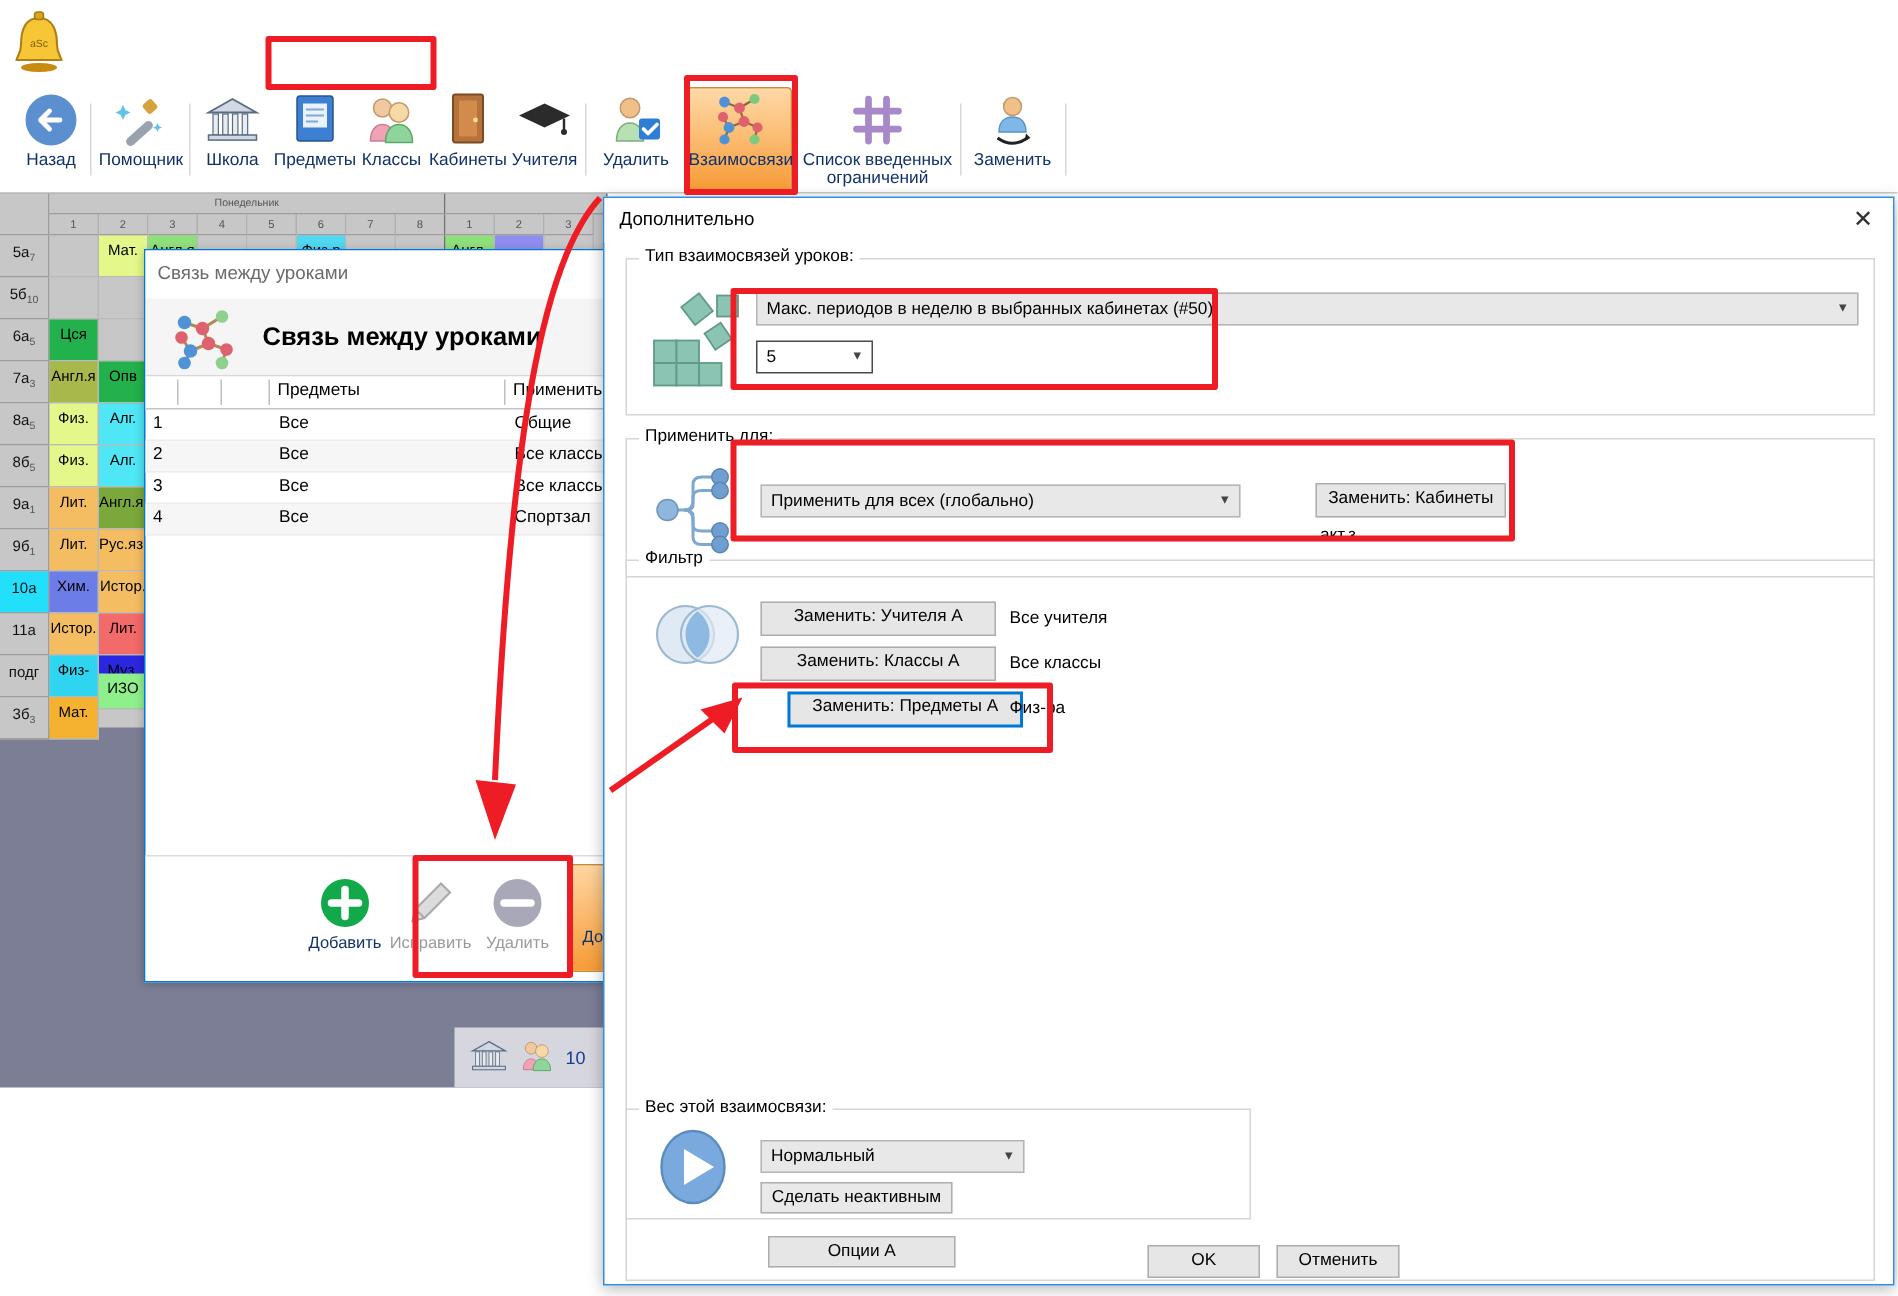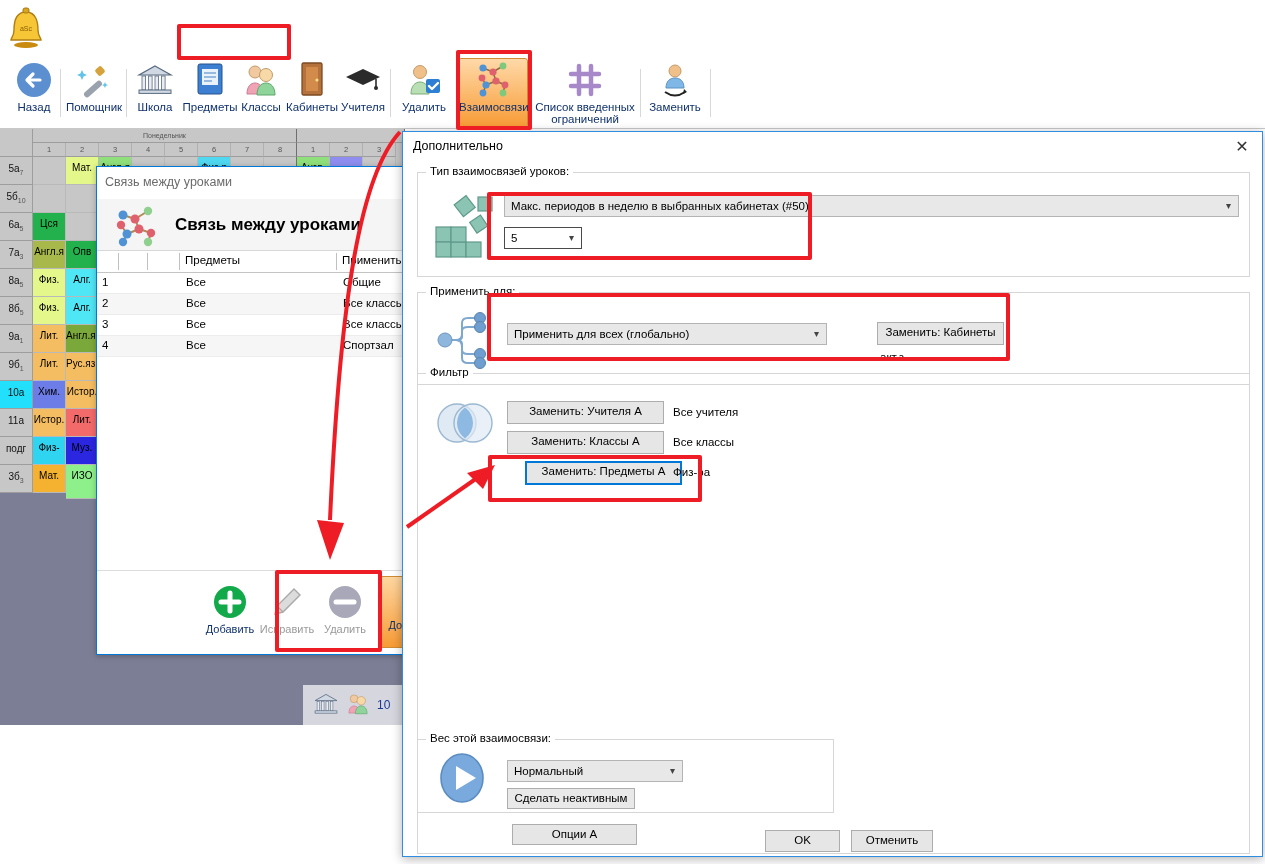--- a/index.html
+++ b/index.html
@@ -421,21 +421,21 @@
           <div class="cell empty" style="left: 132px; top: 308px; width: 33px; height: 28px; line-height: 22px; background: rgb(199, 199, 199);"></div>
           <div class="cell empty" style="left: 165px; top: 308px; width: 33px; height: 28px; line-height: 22px; background: rgb(199, 199, 199);"></div>
           <div class="cell empty" style="left: 198px; top: 308px; width: 33px; height: 28px; line-height: 22px; background: rgb(199, 199, 199);"></div>
           <div class="cell empty" style="left: 231px; top: 308px; width: 33px; height: 28px; line-height: 22px; background: rgb(199, 199, 199);"></div>
           <div class="cell empty" style="left: 264px; top: 308px; width: 33px; height: 28px; line-height: 22px; background: rgb(199, 199, 199); border-right: 1px solid rgb(111, 111, 111);"></div>
           <div class="cell empty" style="left: 297px; top: 308px; width: 33px; height: 28px; line-height: 22px; background: rgb(199, 199, 199);"></div>
           <div class="cell empty" style="left: 330px; top: 308px; width: 33px; height: 28px; line-height: 22px; background: rgb(199, 199, 199);"></div>
           <div class="cell empty" style="left: 363px; top: 308px; width: 33px; height: 28px; line-height: 22px; background: rgb(199, 199, 199);"></div>
           <div class="cls-head" style="top: 336px; height: 28px; line-height: 24px;"><b>3б</b><sub>3</sub></div>
           <div class="cell" style="left: 33px; top: 336px; width: 33px; height: 28px; line-height: 22px; background: rgb(245, 178, 48);">Мат.</div>
-          <div class="cell" style="left: 66px; top: 336px; width: 33px; height: 34px; line-height: 22px; background: rgb(142, 240, 138);">ИЗО</div>
+          <div class="cell" style="left: 66px; top: 320px; width: 33px; height: 24px; line-height: 22px; background: rgb(142, 240, 138);">ИЗО</div>
           <div class="cell empty" style="left: 99px; top: 336px; width: 33px; height: 28px; line-height: 22px; background: rgb(199, 199, 199);"></div>
           <div class="cell empty" style="left: 132px; top: 336px; width: 33px; height: 28px; line-height: 22px; background: rgb(199, 199, 199);"></div>
           <div class="cell empty" style="left: 165px; top: 336px; width: 33px; height: 28px; line-height: 22px; background: rgb(199, 199, 199);"></div>
           <div class="cell empty" style="left: 198px; top: 336px; width: 33px; height: 28px; line-height: 22px; background: rgb(199, 199, 199);"></div>
           <div class="cell empty" style="left: 231px; top: 336px; width: 33px; height: 28px; line-height: 22px; background: rgb(199, 199, 199);"></div>
           <div class="cell empty" style="left: 264px; top: 336px; width: 33px; height: 28px; line-height: 22px; background: rgb(199, 199, 199); border-right: 1px solid rgb(111, 111, 111);"></div>
           <div class="cell empty" style="left: 297px; top: 336px; width: 33px; height: 28px; line-height: 22px; background: rgb(199, 199, 199);"></div>
           <div class="cell empty" style="left: 330px; top: 336px; width: 33px; height: 28px; line-height: 22px; background: rgb(199, 199, 199);"></div>
           <div class="cell empty" style="left: 363px; top: 336px; width: 33px; height: 28px; line-height: 22px; background: rgb(199, 199, 199);"></div>
         </div>

